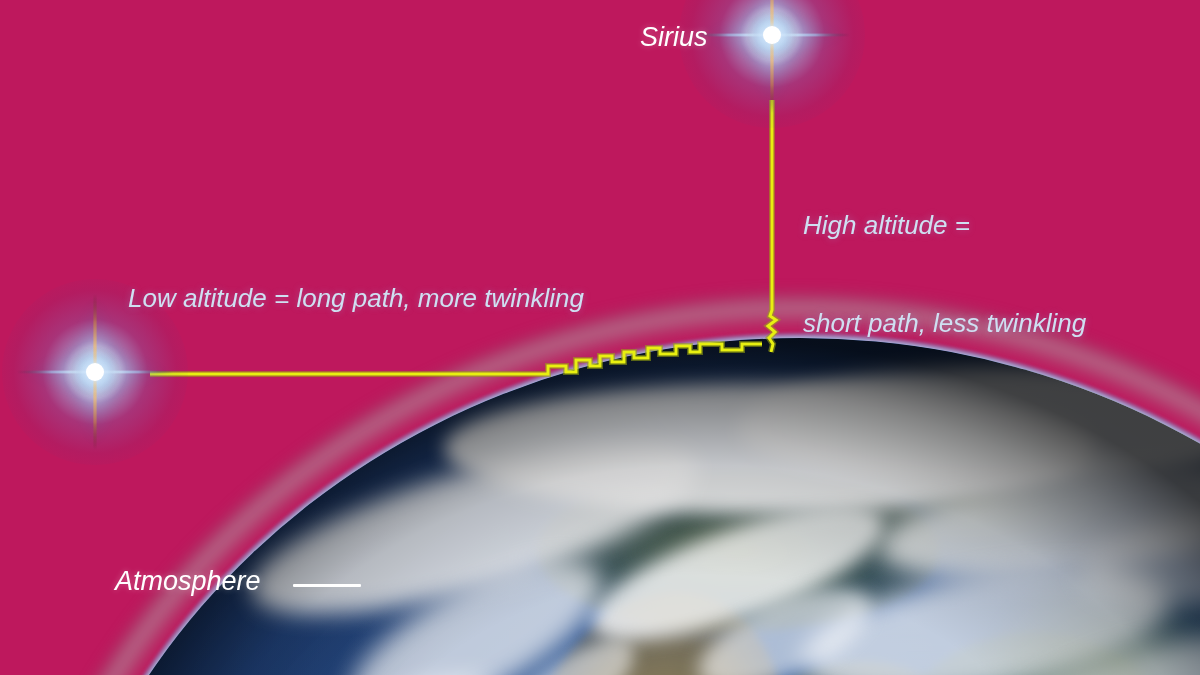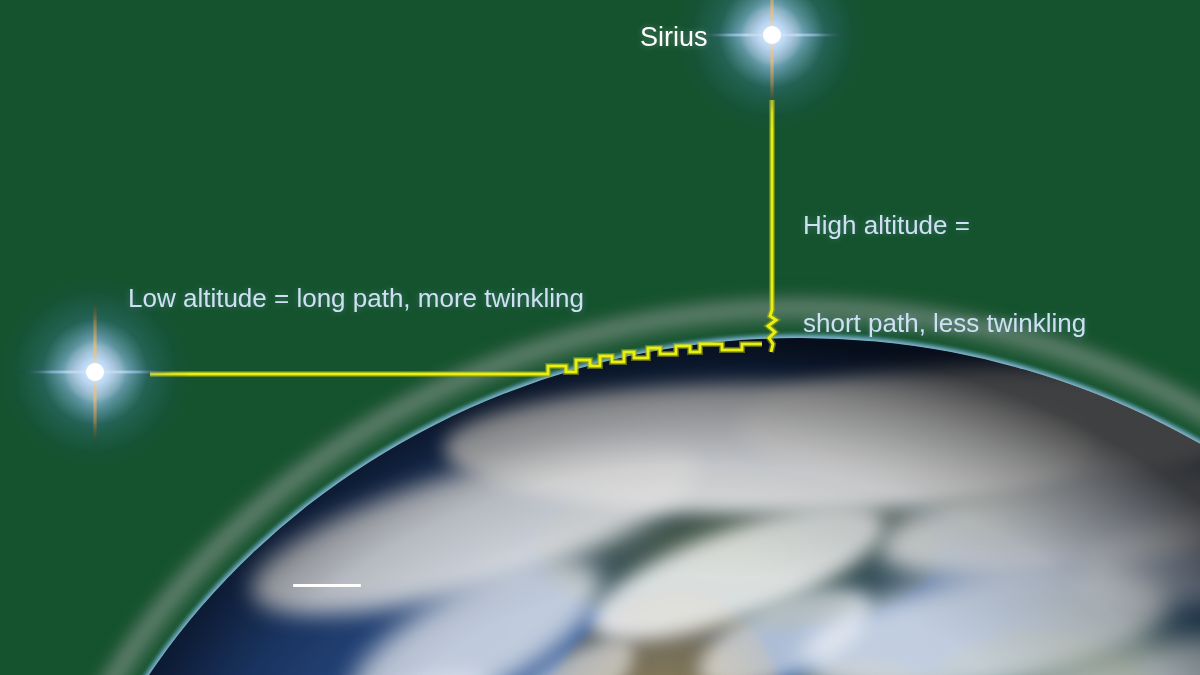--- a/index.html
+++ b/index.html
@@ -1,19 +1,19 @@
 <!DOCTYPE html>
 <html><head>
 <meta charset="utf-8">
 <style>
   html,body{margin:0;padding:0;background:#000;}
   body{width:1200px;height:675px;overflow:hidden;
        font-family:"Liberation Sans", sans-serif;}
 
-  #scene{position:relative;width:1200px;height:675px;background:#14532d;overflow:hidden;}
+  #scene{position:relative;width:1200px;height:675px;background:#be185d;overflow:hidden;font-style:italic;}
 
   
   .earth-wrap{position:absolute;left:0;top:0;width:1200px;height:675px;overflow:hidden;}
 
   
   .haze{
     position:absolute;
     left:-20px; top:290px;
     width:1640px; height:1560px;
     border-radius:50%;
@@ -272,16 +272,17 @@
 
   <div class="label lbl-white" id="lbl-sirius" style="left: 640px; top: 20px; font-size: 27px; color: rgb(255, 255, 255);">Sirius</div>
 
   <div class="label lbl-blue" id="lbl-low" style="left: 128px; top: 282px; font-size: 26px; color: rgb(207, 224, 242);">Low altitude = long path, more twinkling</div>
 
   <div class="label lbl-blue" id="lbl-high" style="left: 803px; top: 143px; font-size: 26px; color: rgb(207, 224, 242);">
     <div>High altitude =</div>
     <div>short path, less twinkling</div>
   </div>
 
+  <div class="label lbl-white" id="lbl-atmo" style="left: 115px; top: 564px; font-size: 27px; color: rgb(255, 255, 255);">Atmosphere</div>
 
   <div class="pointer-line" id="atmo-pointer" style="left: 293px; top: 584px; width: 68px;"></div>
 
 </div>
 
 </body></html>

